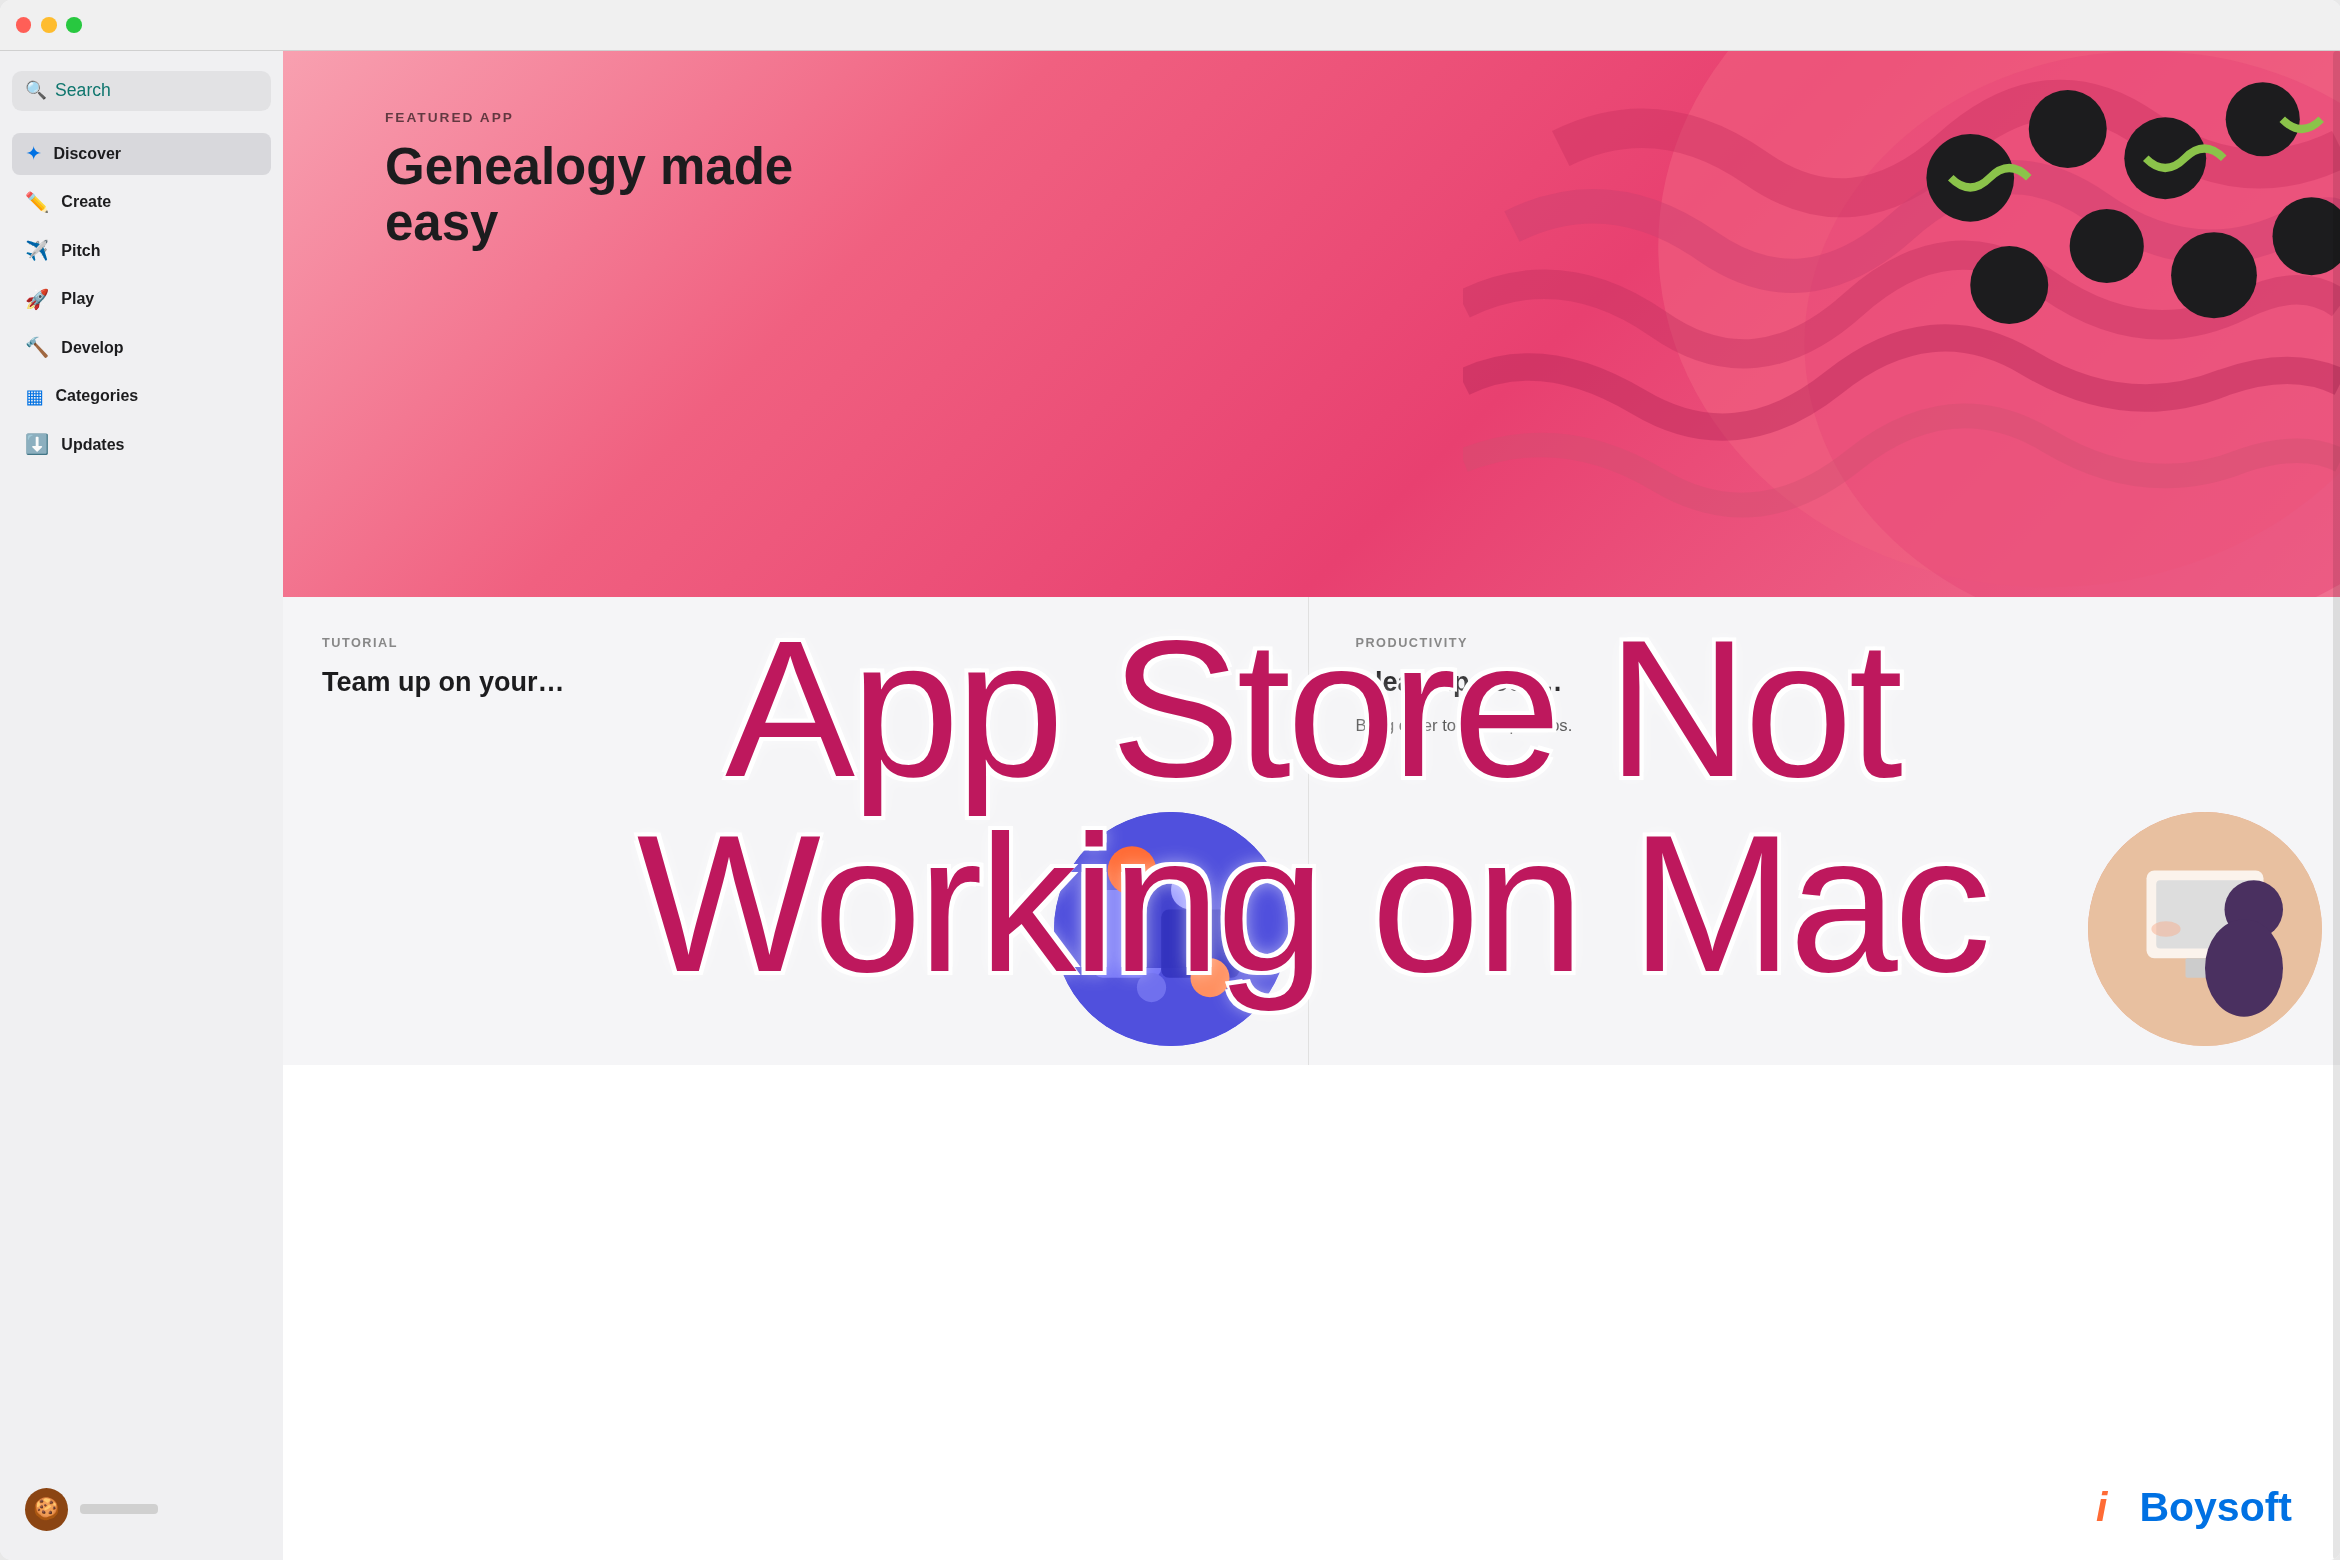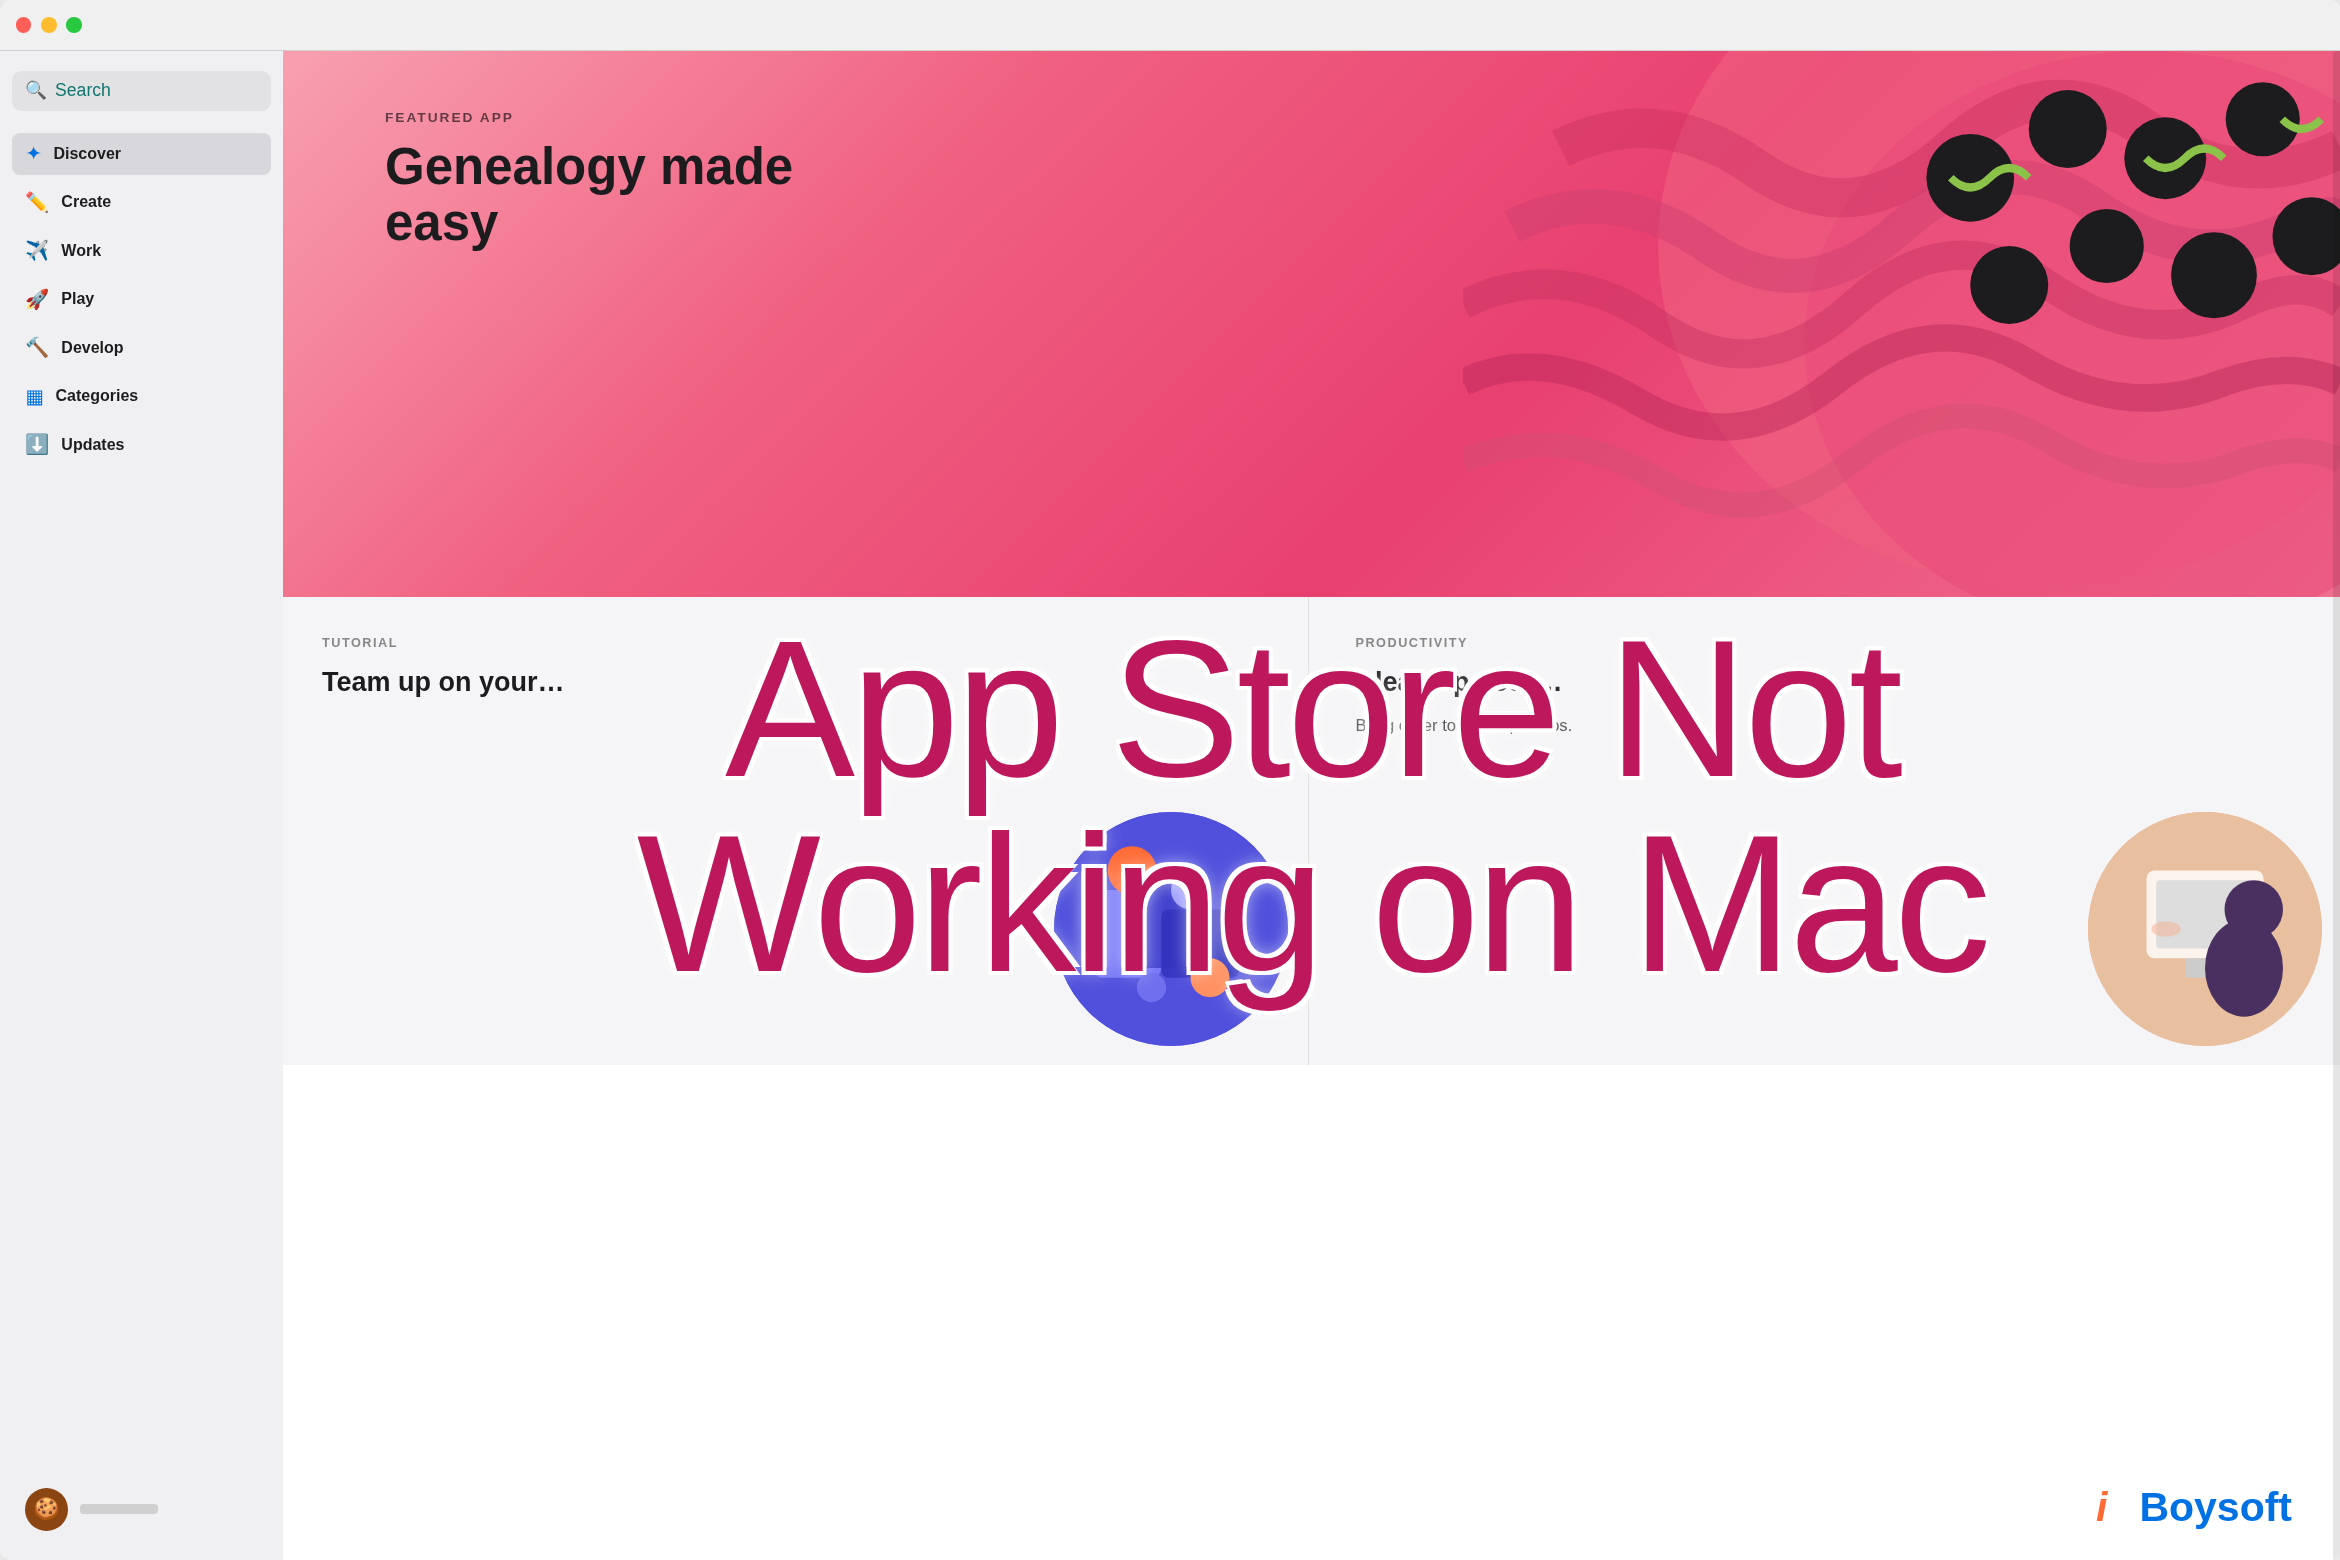--- a/index.html
+++ b/index.html
@@ -347,21 +347,21 @@
       <div class="nav-item active">
         <span class="icon">✦</span>
         <span class="label">Discover</span>
       </div>
       <div class="nav-item">
         <span class="icon">✏️</span>
         <span class="label">Create</span>
       </div>
       <div class="nav-item">
         <span class="icon">✈️</span>
-        <span class="label">Work</span>
+        <span class="label">Pitch</span>
       </div>
       <div class="nav-item">
         <span class="icon">🚀</span>
         <span class="label">Play</span>
       </div>
       <div class="nav-item">
         <span class="icon">🔨</span>
         <span class="label">Develop</span>
       </div>
       <div class="nav-item">

